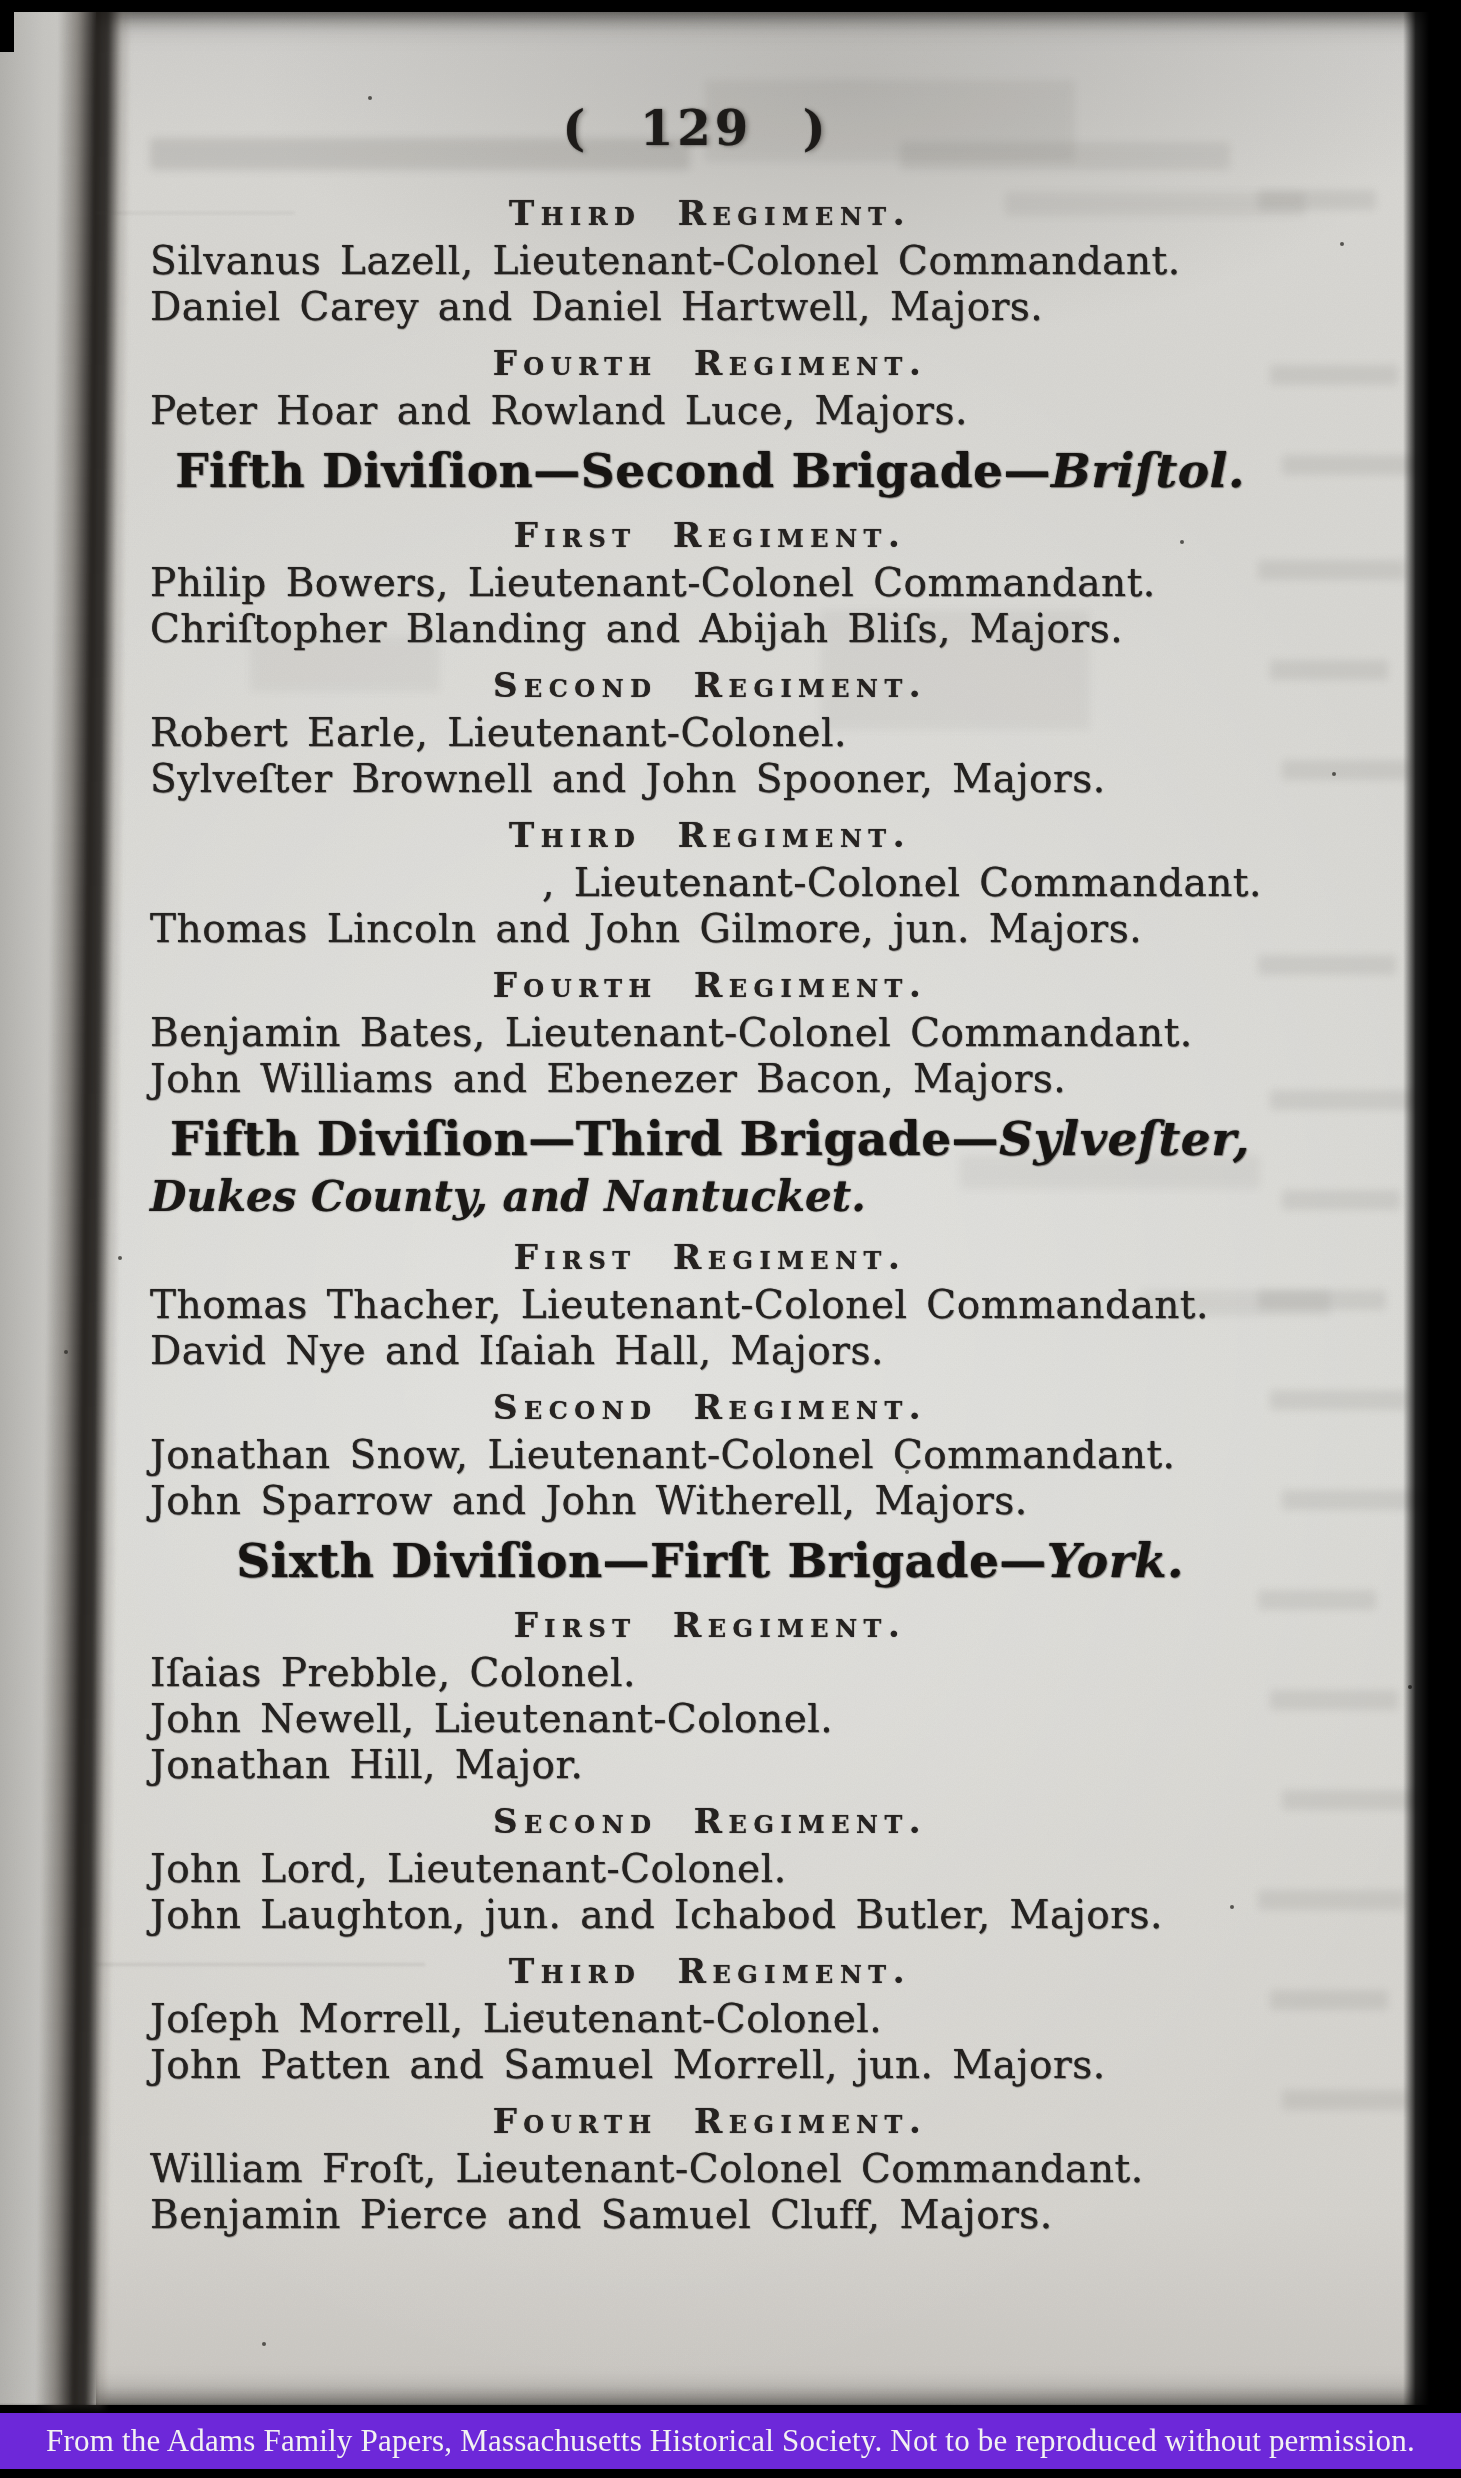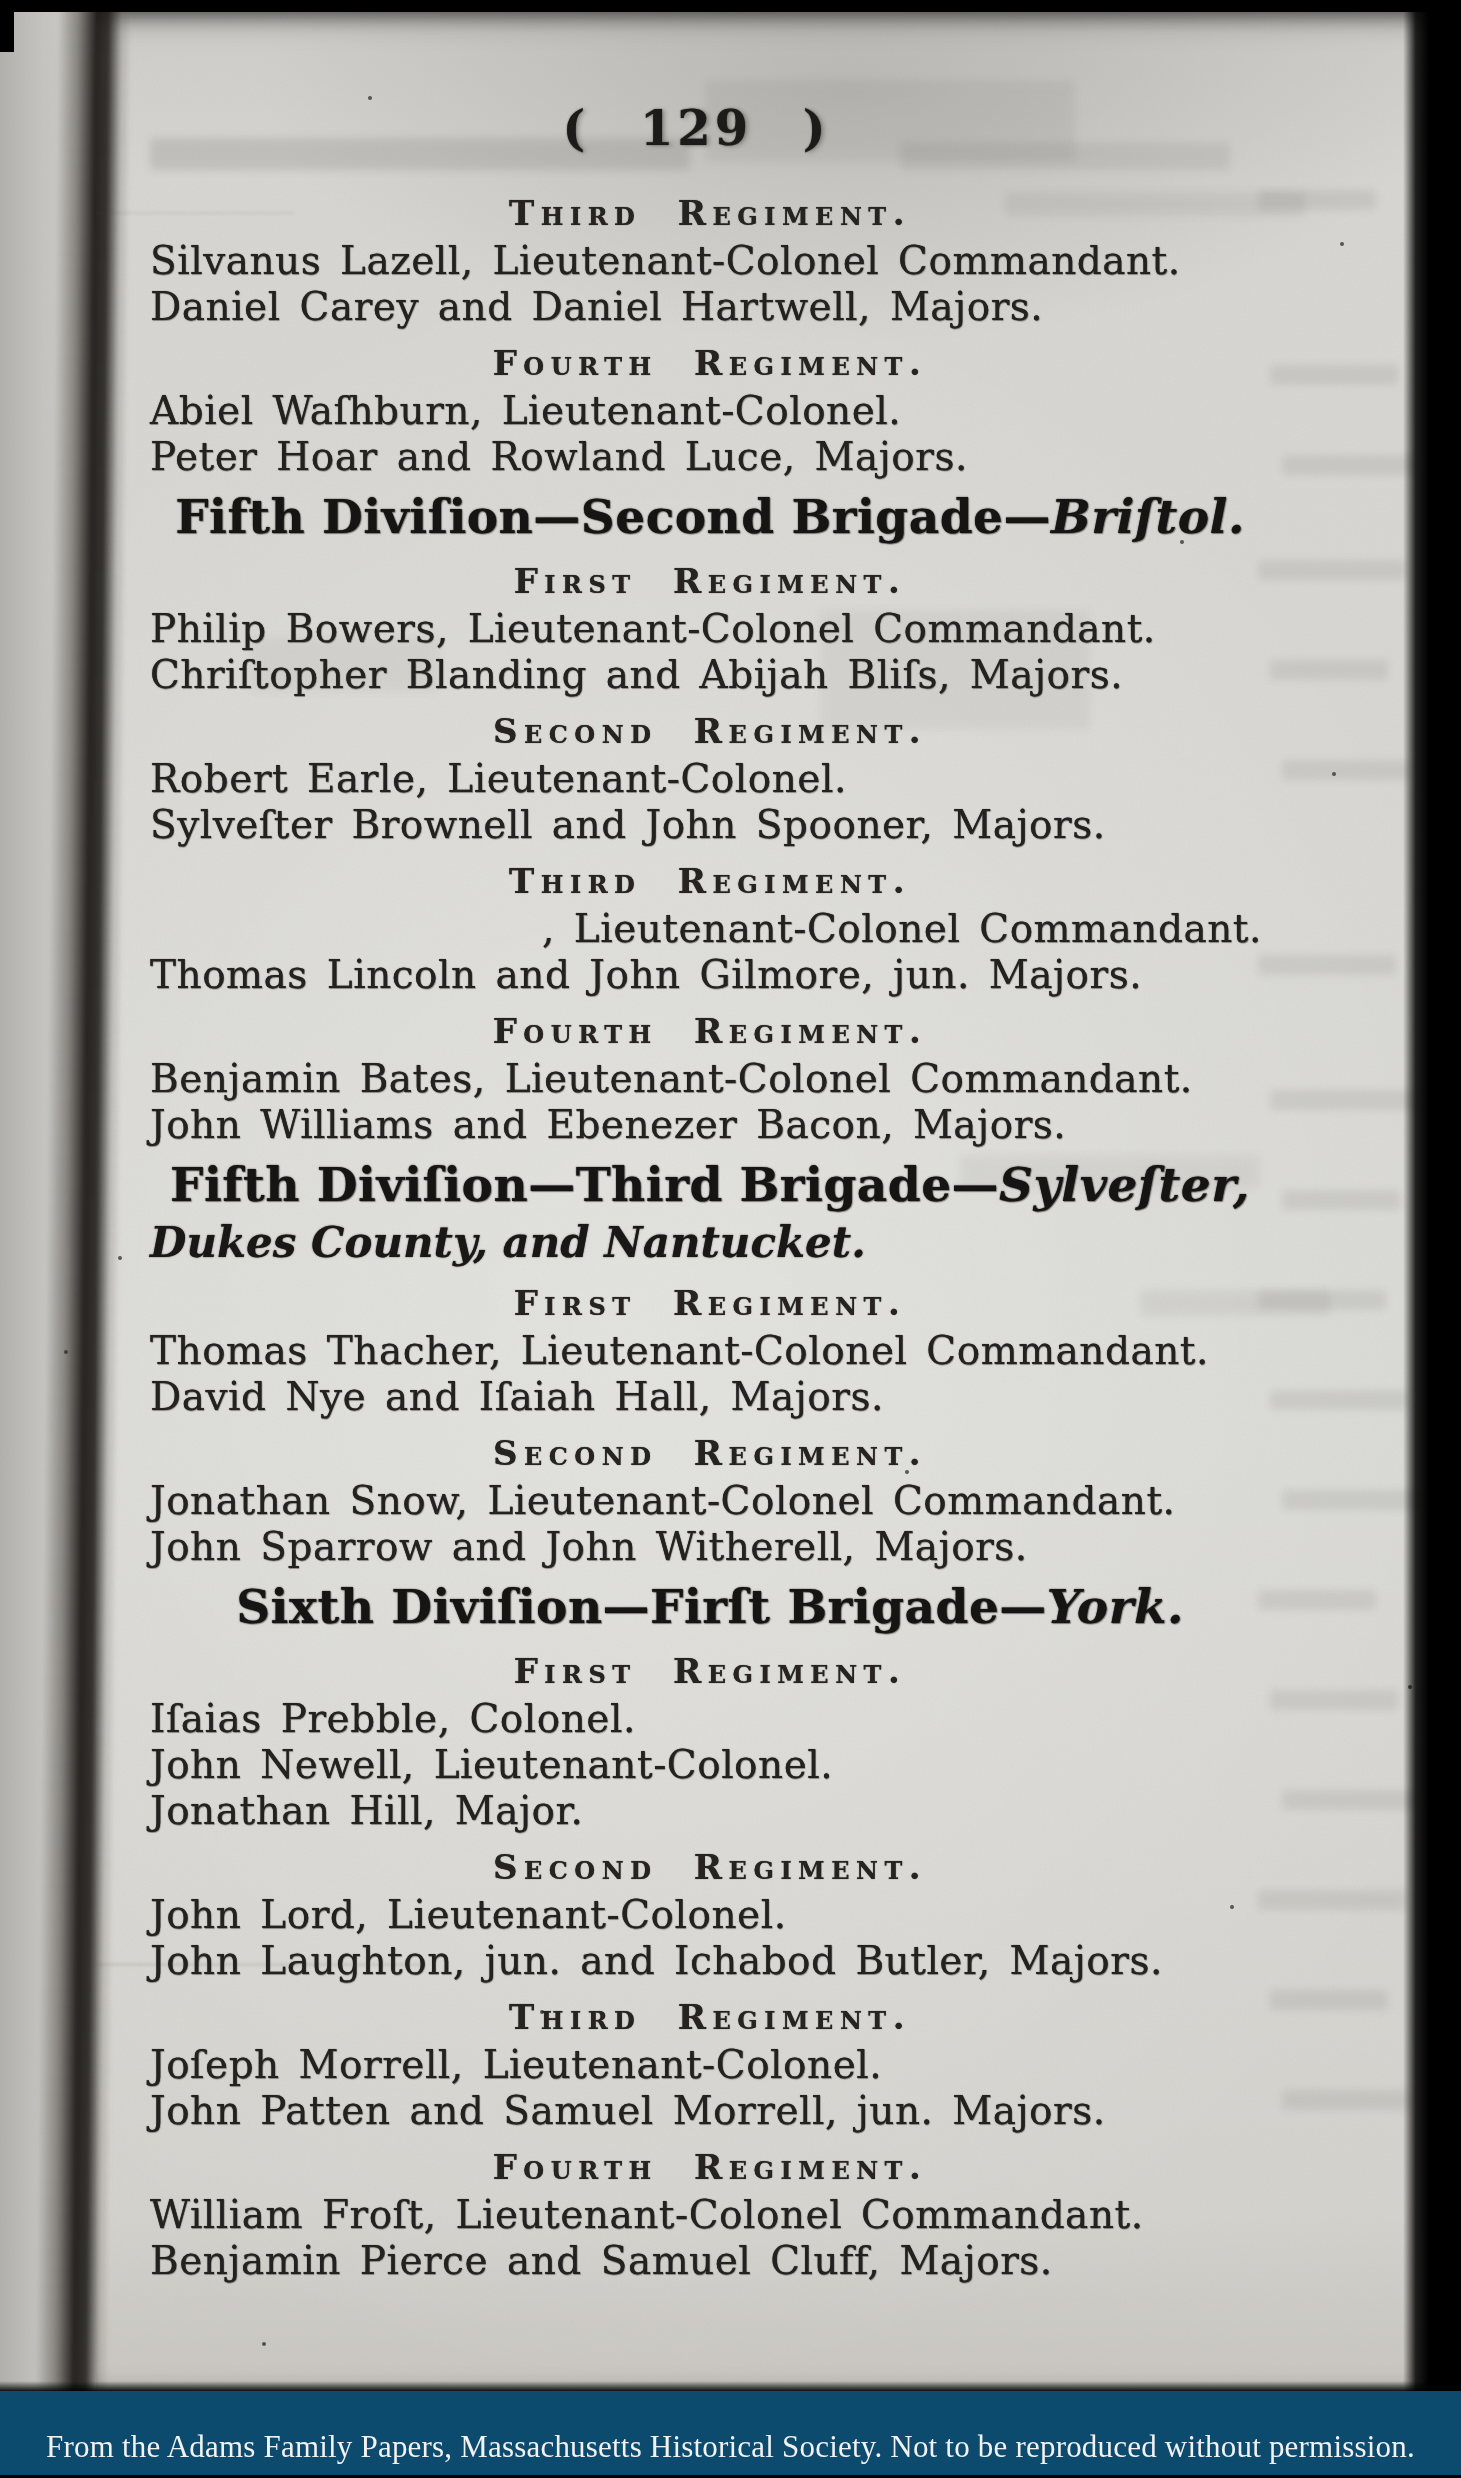--- a/index.html
+++ b/index.html
@@ -58,21 +58,21 @@
   .div-line2{text-align:left;font-size:42px;line-height:54px;font-weight:bold;
     font-style:italic;color:#1a1816;text-shadow:0 0 1.5px rgba(25,22,20,0.85);}
 
   
   .ghost{position:absolute;background:#4a4742;border-radius:4px;filter:blur(4px);}
   .speck{position:absolute;width:4px;height:4px;border-radius:50%;background:#2b2926;opacity:0.75;}
   .crease{position:absolute;background:#56524c;filter:blur(1.5px);}
   .grain{position:absolute;inset:0;pointer-events:none;opacity:0.5;mix-blend-mode:multiply;}
 
   
-  .credit-bar{position:absolute;left:0;right:0;bottom:3px;height:84px;background:#0c4a6e;}
+  .credit-bar{position:absolute;left:0;right:0;bottom:9px;height:56px;background:#6d28d9;}
   .credit-bar::before{content:"";position:absolute;left:0;right:0;top:-10px;height:10px;
     background:linear-gradient(180deg,rgba(0,0,0,0),rgba(0,0,0,0.9));}
   .credit-text{position:absolute;left:0;right:0;bottom:8px;text-align:center;
     font-family:"Liberation Serif","DejaVu Serif",serif;font-size:31px;line-height:40px;
     color:#f2f2f2;letter-spacing:0.2px;}
 </style>
 </head>
 <body>
 
 <div class="scan">
@@ -128,21 +128,20 @@
   <div class="text-block">
     <div class="page-number">( 129 )</div>
     <div class="sections">
         <section class="regiment">
           <h3 class="reg-head">Third Regiment.</h3>
           <div class="line">Silvanus Lazell, Lieutenant-Colonel Commandant.</div>
           <div class="line">Daniel Carey and Daniel Hartwell, Majors.</div>
         </section>
         <section class="regiment">
           <h3 class="reg-head">Fourth Regiment.</h3>
-          <div class="line">Abiel Waſhburn, Lieutenant-Colonel.</div>
           <div class="line">Peter Hoar and Rowland Luce, Majors.</div>
         </section>
         <section class="division">
           <h2 class="div-line1"><span class="div-roman">Fifth Diviſion—Second Brigade—</span><span class="div-place">Briſtol.</span></h2>
         </section>
         <section class="regiment">
           <h3 class="reg-head">First Regiment.</h3>
           <div class="line">Philip Bowers, Lieutenant-Colonel Commandant.</div>
           <div class="line">Chriſtopher Blanding and Abijah Bliſs, Majors.</div>
         </section>

